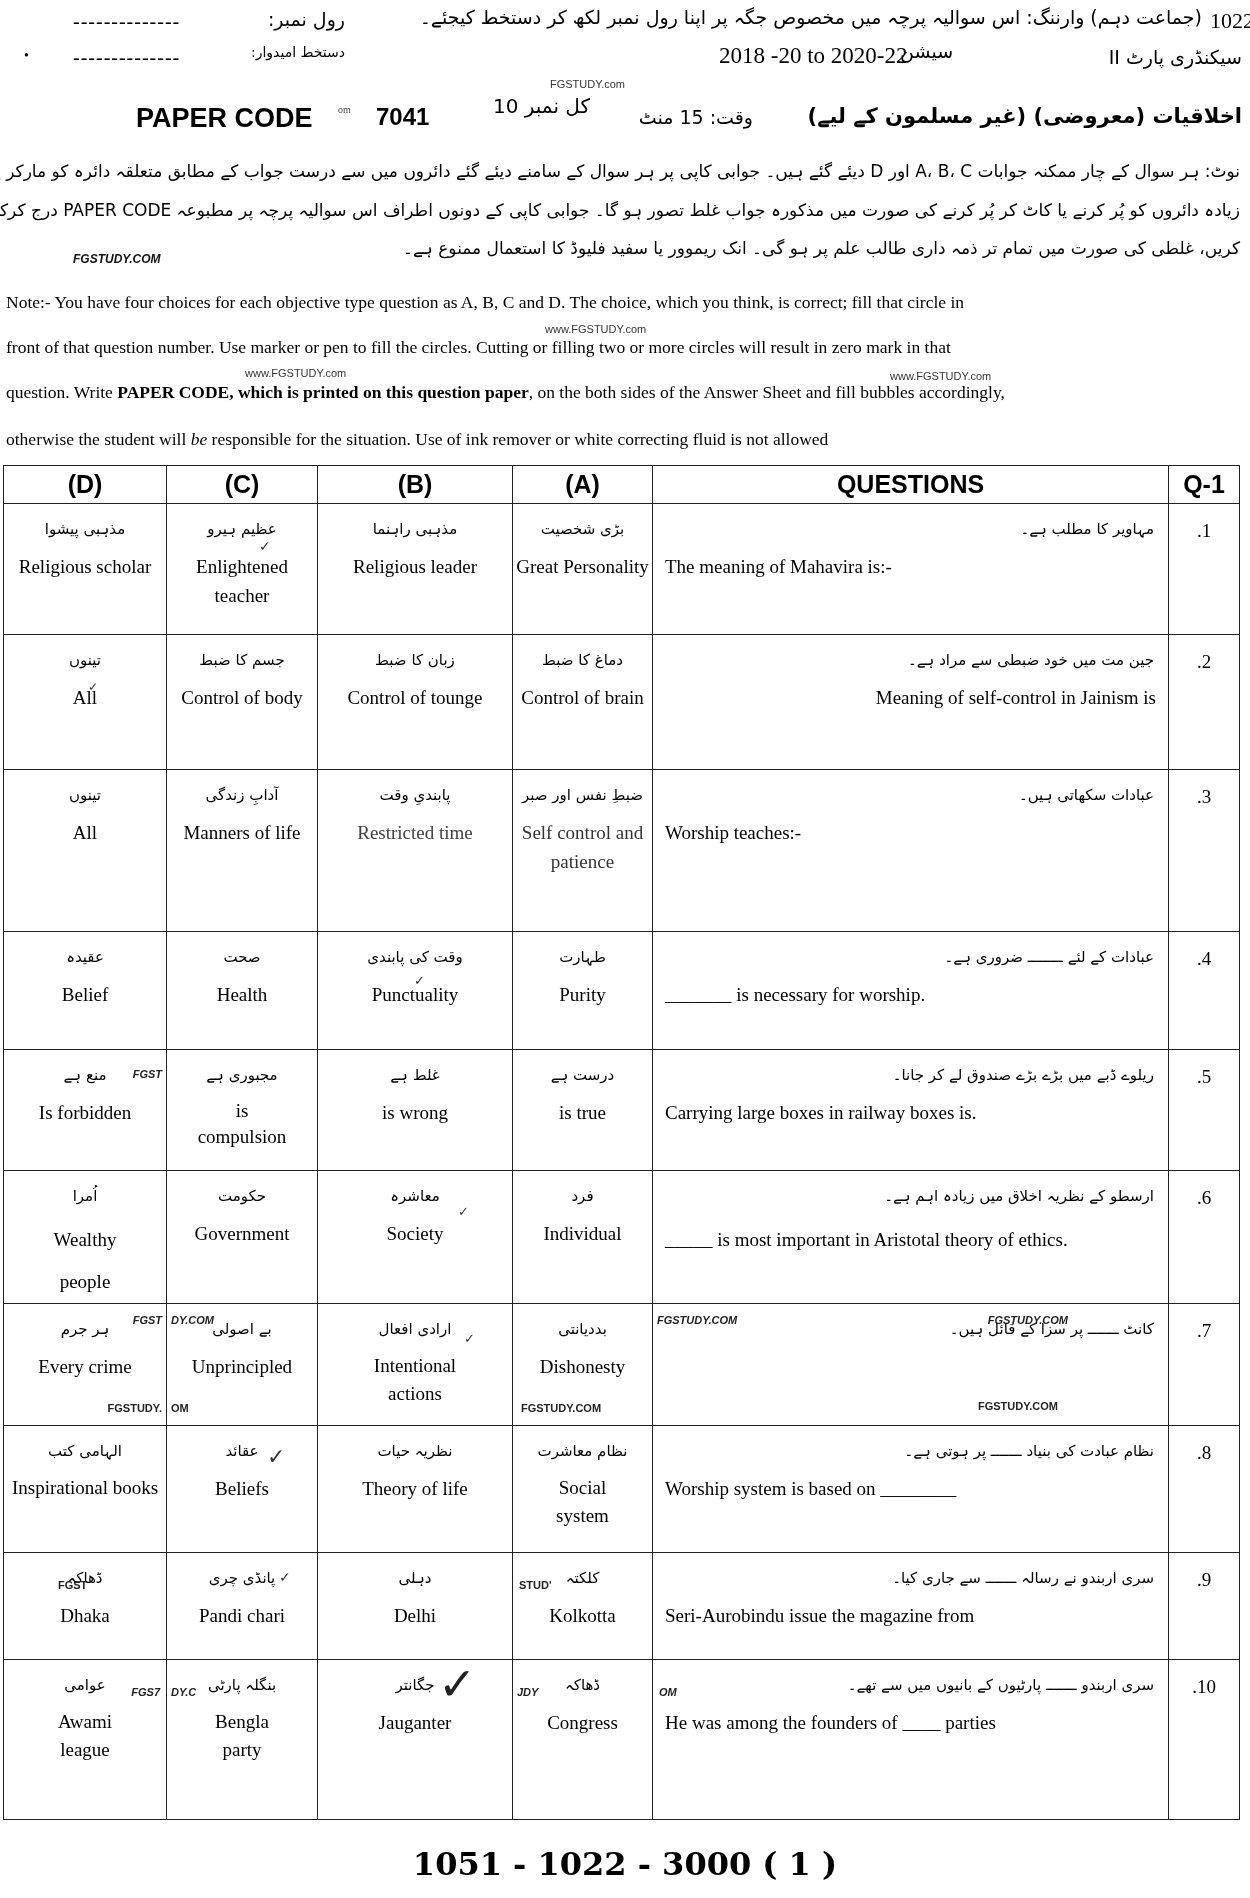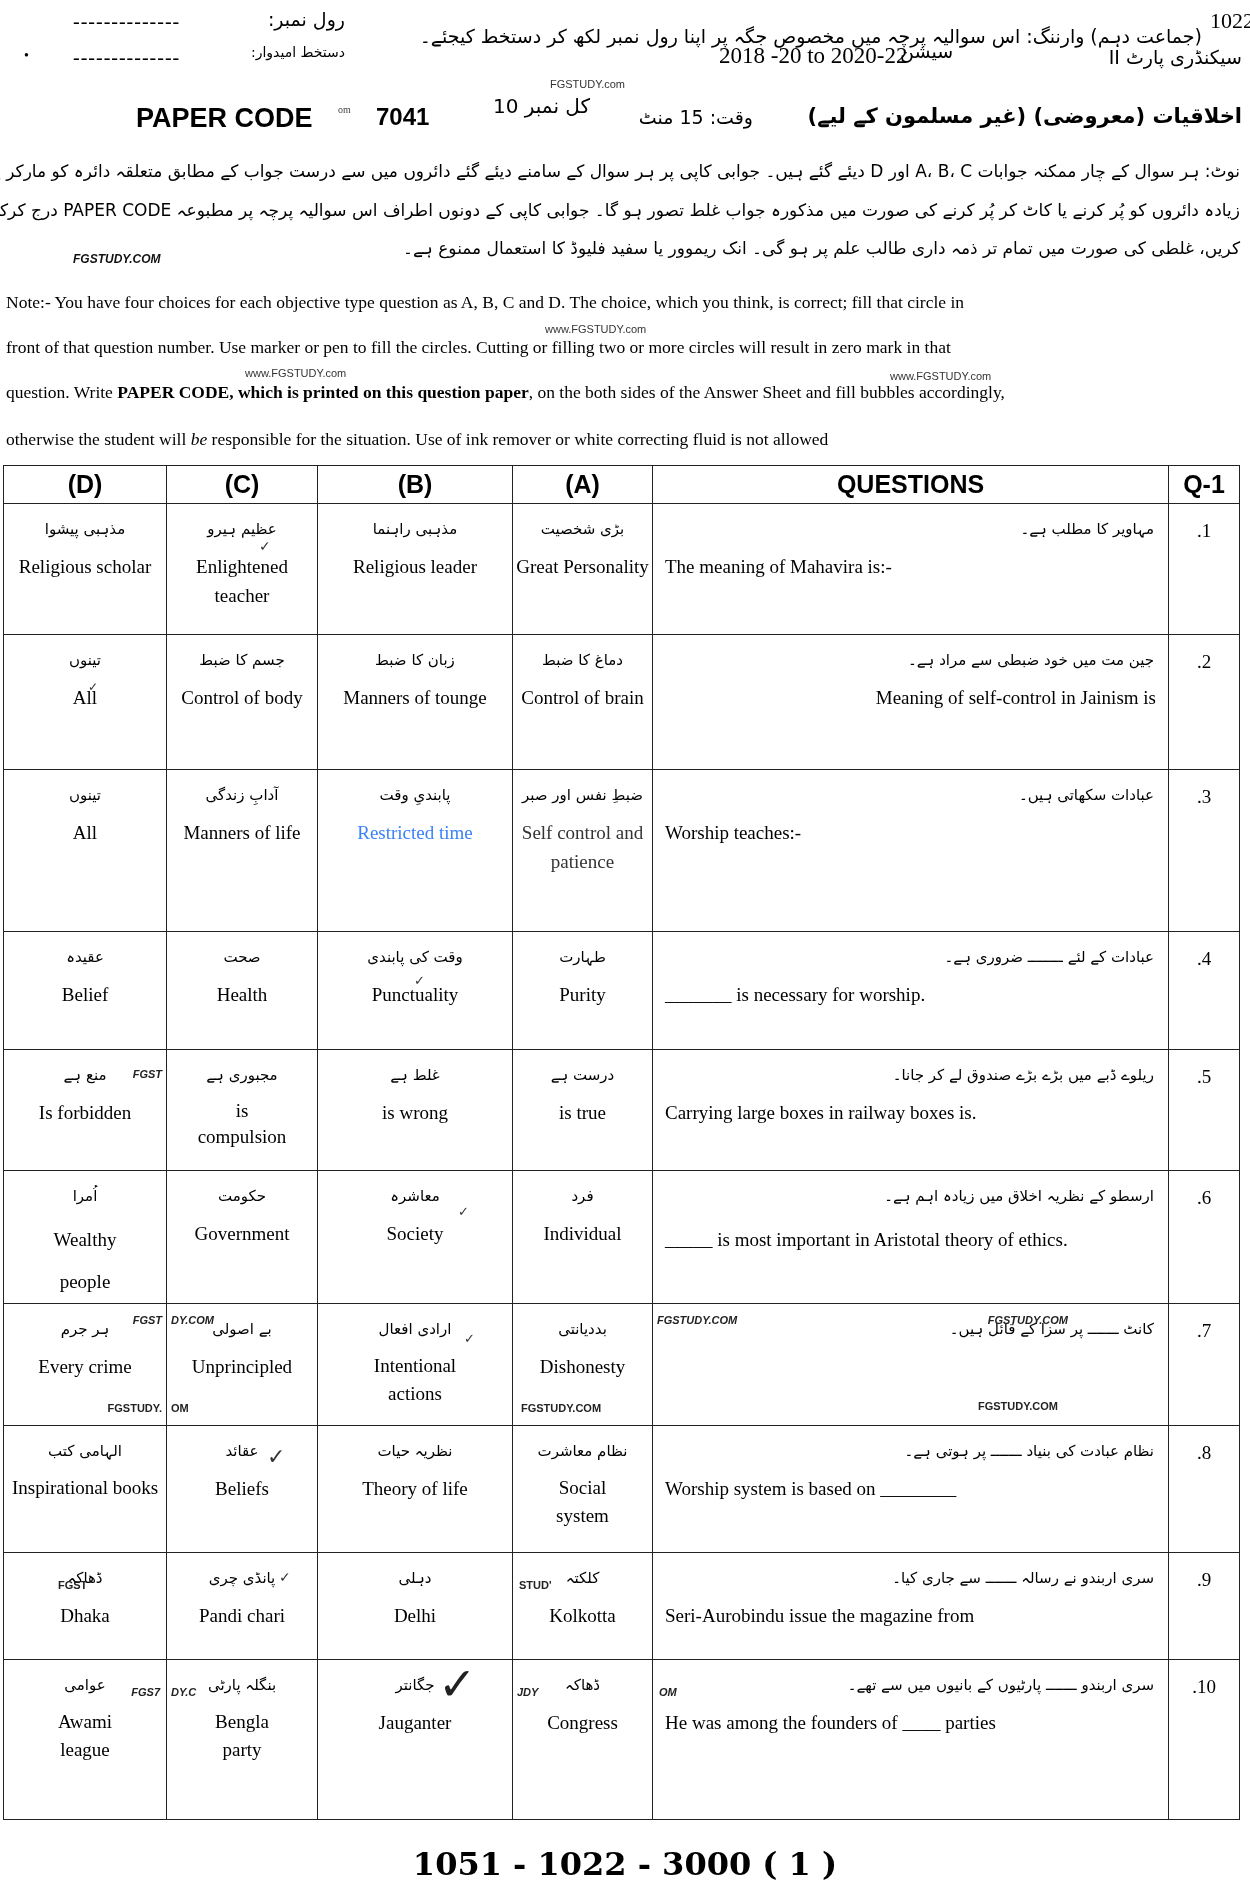--- a/index.html
+++ b/index.html
@@ -10,21 +10,21 @@
   .wm-b { font-family: "Liberation Sans", sans-serif; font-size: 12px; font-weight: bold; font-style: italic; color: #111; }
 
   
   #roll-label { right: 905px; top: 8px; font-size: 19px; }
   #roll-dashes { left: 73px; top: 10px; font-size: 20px; letter-spacing: 1px; }
   #sign-label { right: 905px; top: 44px; font-size: 14px; }
   #sign-dashes { left: 73px; top: 46px; font-size: 20px; letter-spacing: 1px; }
   #bullet { left: 24px; top: 48px; font-size: 14px; }
 
   #code-1022 { left: 1210px; top: 8px; font-size: 22px; }
-  #warning { right: 48px; top: 6px; font-size: 19px; width: 700px; text-align: center; margin-top: 19px; }
+  #warning { right: 48px; top: 6px; font-size: 19px; width: 700px; text-align: center; }
   #part-line { right: 8px; top: 46px; font-size: 19px; }
   #session-years { left: 719px; top: 43px; font-size: 23px; }
   #session-word { left: 900px; top: 40px; font-size: 19px; }
   #site-top { left: 550px; top: 78px; }
 
   #paper-code-label { left: 136px; top: 103px; font-size: 27px; font-weight: bold; font-family: "Liberation Sans", sans-serif; }
   #paper-code-sup { left: 338px; top: 104px; font-size: 10px; color: #444; }
   #paper-code-value { left: 376px; top: 103px; font-size: 24px; font-weight: bold; font-family: Liberation Sans, sans-serif; }
   #total-marks { right: 660px; top: 94px; font-size: 20px; }
   #time { right: 497px; top: 106px; font-size: 19px; }
@@ -126,33 +126,33 @@
       <td class="q">
           <span class="ur">مہاویر کا مطلب ہے۔</span>
           <span class="en">The meaning of Mahavira is:-</span>
         </td>
       <td class="num">.1</td>
     </tr>
 
     <tr style="height:135px">
       <td class="opt"><span class="ur">تینوں</span><span>All</span><span class="tick" style="left:84px;top:38px;font-size:12px">✓</span></td>
       <td class="opt"><span class="ur">جسم کا ضبط</span><span>Control of body</span></td>
-      <td class="opt"><span class="ur">زبان کا ضبط</span><span>Manners of tounge</span></td>
+      <td class="opt"><span class="ur">زبان کا ضبط</span><span>Control of tounge</span></td>
       <td class="opt"><span class="ur">دماغ کا ضبط</span><span>Control of brain</span></td>
       <td class="q">
           <span class="ur">جین مت میں خود ضبطی سے مراد ہے۔</span>
           <span class="en right">Meaning of self-control in Jainism is</span>
         </td>
       <td class="num">.2</td>
     </tr>
 
     <tr style="height:162px">
       <td class="opt"><span class="ur">تینوں</span><span>All</span></td>
       <td class="opt"><span class="ur">آدابِ زندگی</span><span>Manners of life</span></td>
-      <td class="opt"><span class="ur">پابندیِ وقت</span><span style="color:#3b82f6">Restricted time</span></td>
+      <td class="opt"><span class="ur">پابندیِ وقت</span><span style="color:#404040">Restricted time</span></td>
       <td class="opt">
           <span class="ur">ضبطِ نفس اور صبر</span>
           <span style="display:block;padding:0 6px;white-space:normal;color:#333">Self control and patience</span>
         </td>
       <td class="q">
           <span class="ur">عبادات سکھاتی ہیں۔</span>
           <span class="en">Worship teaches:-</span>
         </td>
       <td class="num">.3</td>
     </tr>

